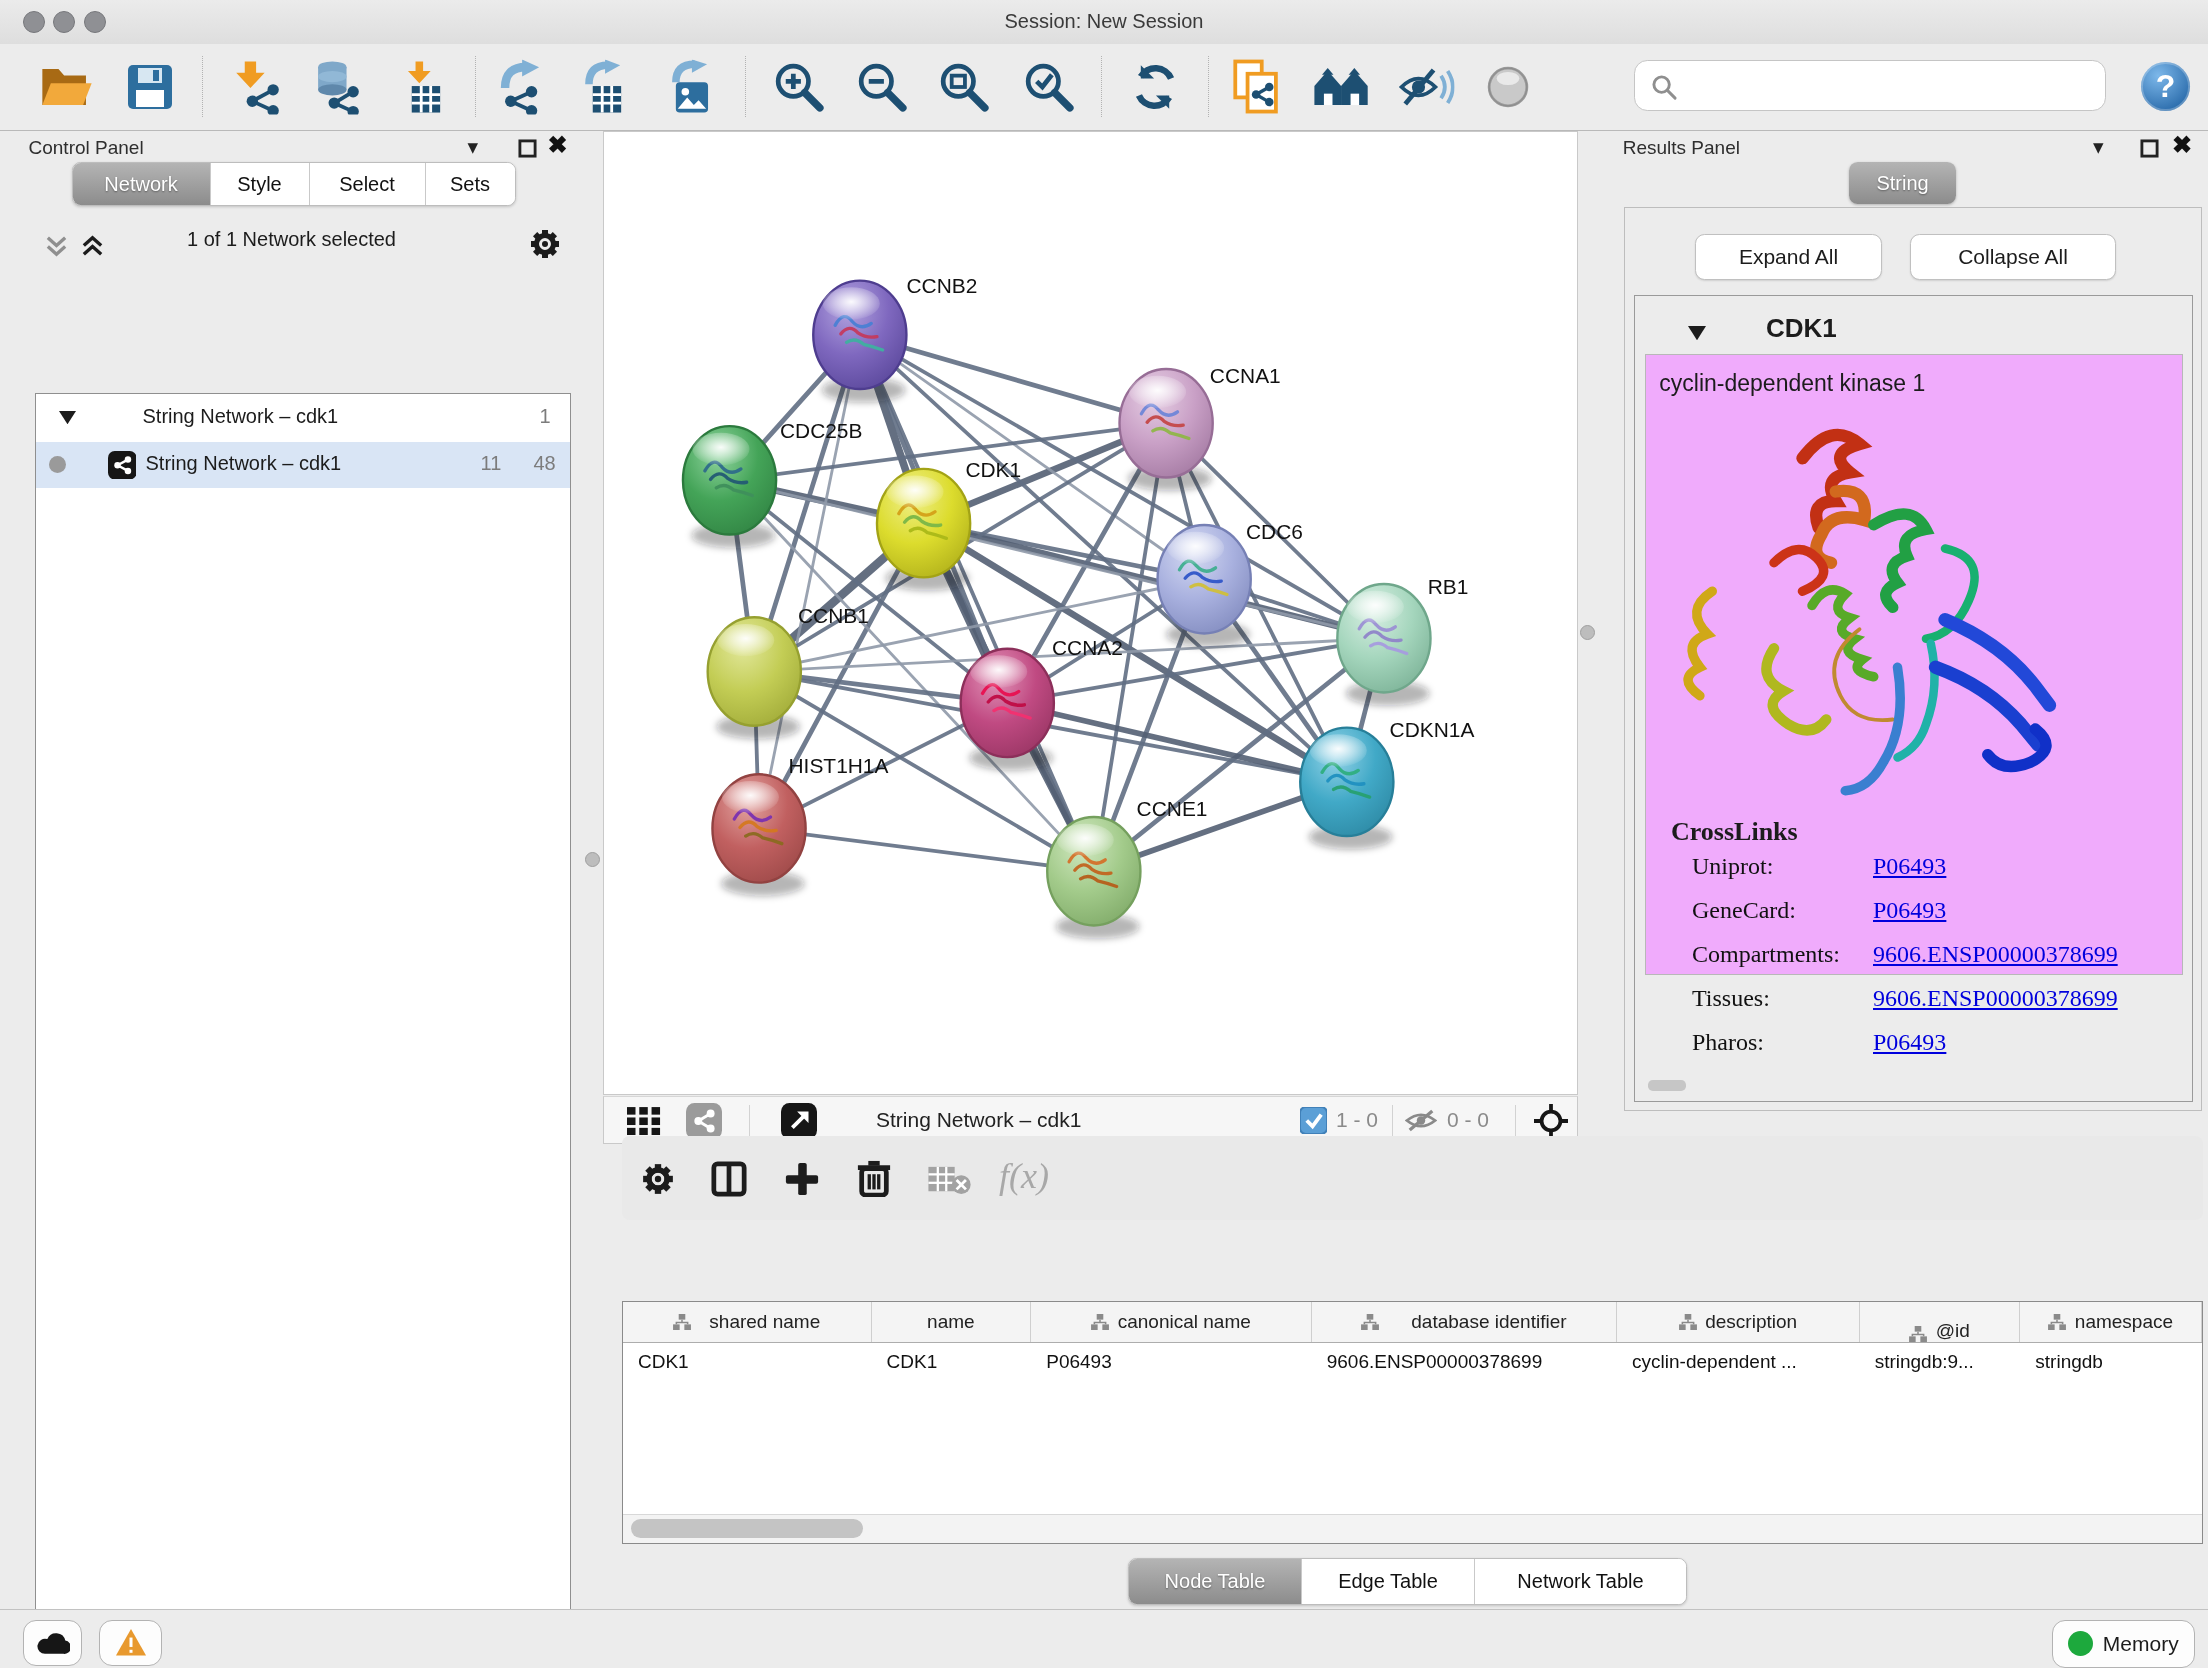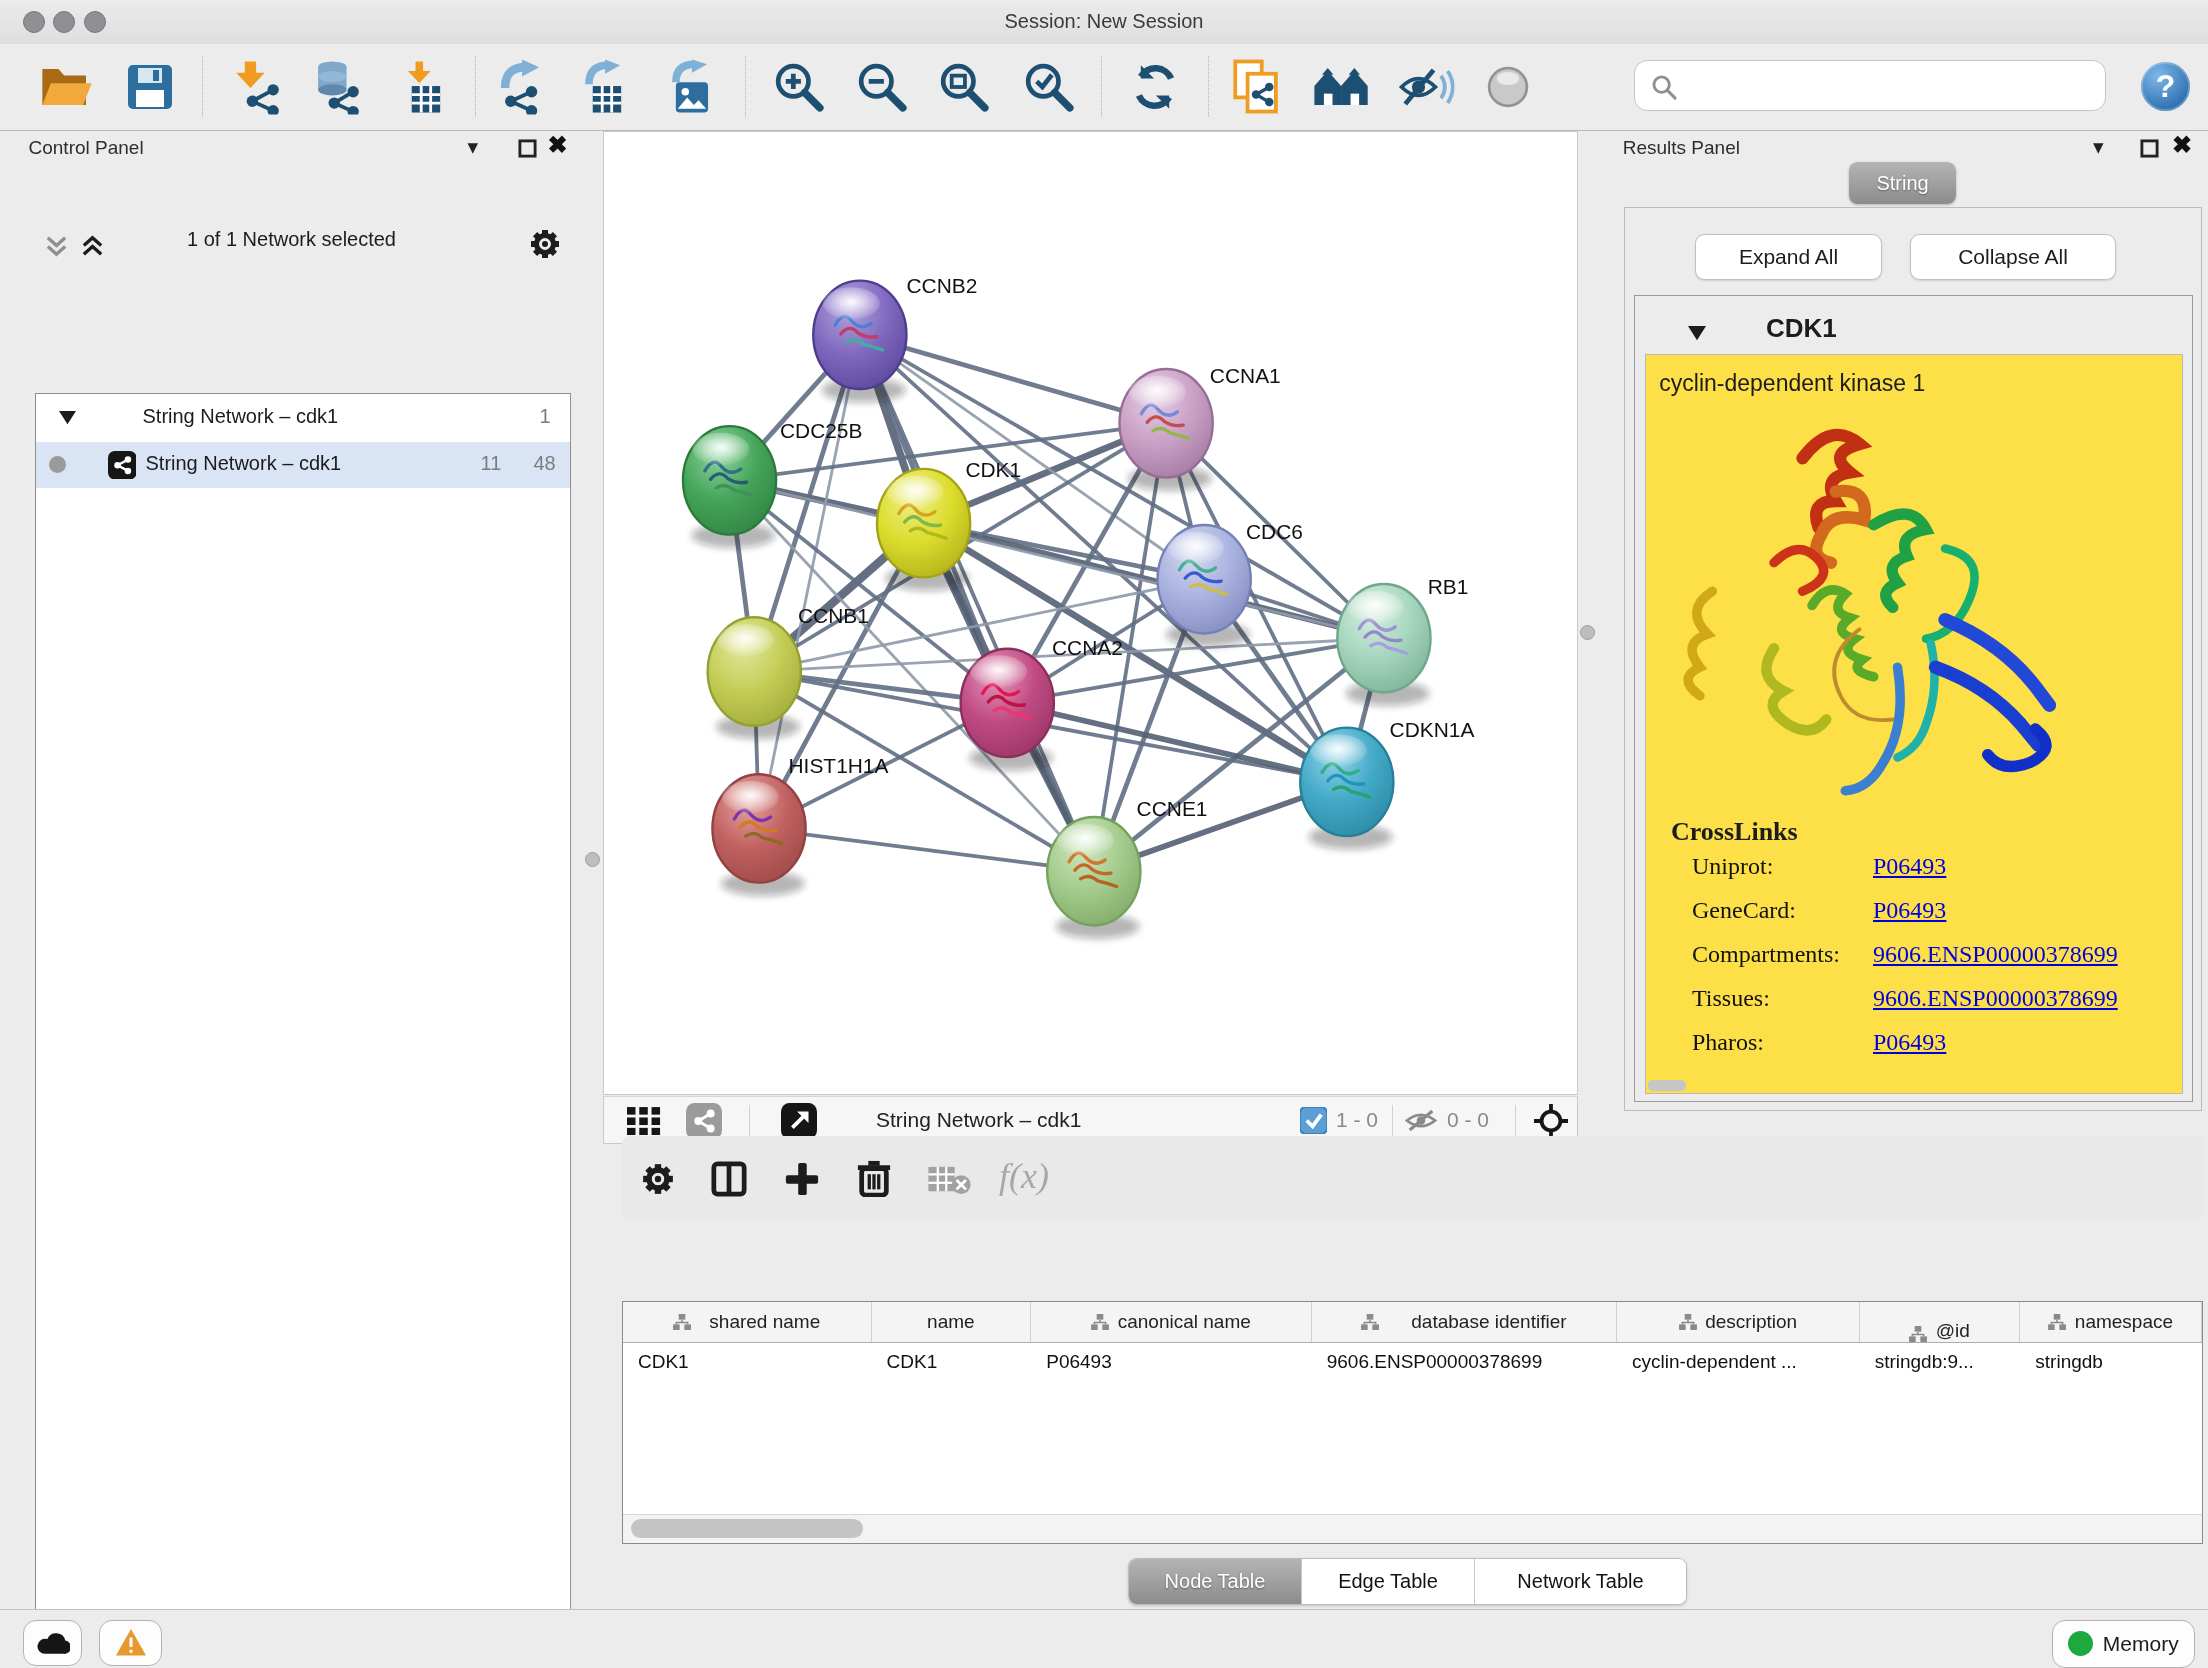--- a/index.html
+++ b/index.html
@@ -34,21 +34,21 @@
   
   #net-canvas{left:603px;top:131px;width:975px;height:964px;background:#fff;border:1px solid #c9c9c9;box-sizing:border-box}
   #net-bar{left:603px;top:1096px;width:975px;height:48px;background:#f6f6f6;border:1px solid #c9c9c9;border-top:1px solid #d6d6d6;box-sizing:border-box}
   .nb-div{position:absolute;top:7.6px;height:32px;border-left:1.9px solid #d2d2d2}
   .nb-txt{position:absolute;font-size:21px;color:#222}
   .nb-gray{color:#8a8a8a}
   .spl-dot{position:absolute;width:13.3px;height:13.3px;border-radius:50%;background:#bdbdbd;border:1px solid #9f9f9f}
   
   #rp-box{left:1624px;top:207px;width:578px;height:904px;background:#ececec;border:1px solid #bdbdbd;box-sizing:border-box}
   #rp-cdk1{left:1634px;top:295px;width:559px;height:807px;border:1.9px solid #9a9a9a;background:#ececec;box-sizing:border-box}
-  #rp-inner{left:1645px;top:354px;width:538px;height:740px;background:#fde047;border:1px solid #b8b8b8;box-sizing:border-box}
+  #rp-inner{left:1645px;top:354px;width:538px;height:621px;background:#f0abfc;border:1px solid #b8b8b8;box-sizing:border-box}
   .rp-btn{position:absolute;height:44px;background:#fff;border:1px solid #c0c0c0;border-radius:9.5px;font-size:21px;display:flex;align-items:center;justify-content:center;box-shadow:0 1px 1.9px rgba(0,0,0,.12)}
   .serif{font-family:"Liberation Serif",serif}
   .xl-label{font-size:24px;color:#111}
   .xl-link{font-size:24px;color:#0000dd;text-decoration:underline;cursor:pointer}
   
   #tbl-toolbar{left:622px;top:1136px;width:1581px;height:84px;background:#e9e9e9;border-radius:7.6px}
   #tbl-box{left:622px;top:1301px;width:1581px;height:243px;background:#fff;border:1.9px solid #8a8a8a;box-sizing:border-box}
   #tbl-head{position:absolute;left:0;top:0;width:100%;height:40px;background:#f4f4f4;border-bottom:1.9px solid #adadad;display:flex}
   .th{display:flex;align-items:center;justify-content:center;gap:8.6px;font-size:19px;color:#222;border-right:1px solid #cfcfcf;box-sizing:border-box;overflow:hidden;white-space:nowrap}
   .tr{position:absolute;left:0;top:40px;width:100%;height:40px;display:flex}
@@ -253,20 +253,26 @@
 <div class="abs" style="left:9.5px;top:129px;width:571px;height:1480px">
   <span class="abs panel-title" style="left:19px;top:7.6px">Control Panel</span>
   <span class="abs ph-tri" style="left:458px;top:7.6px">▾</span>
   <span class="abs" style="left:508px;top:9.5px">
     <svg width="19" height="19" viewBox="0 0 20 20">
         <rect x="2" y="2" width="16" height="16" fill="none" stroke="#222" stroke-width="3"></rect>
       </svg>
   </span>
   <span class="abs ph-x" style="left:538px;top:5.7px">✖</span>
 
+  <div class="abs segwrap" style="left:62px;top:33px;height:42px" id="cp-tabs">
+      <div class="seg active" style="width: 138px;">Network</div>
+      <div class="seg" style="width: 99px;">Style</div>
+      <div class="seg" style="width: 116px;">Select</div>
+      <div class="seg" style="width: 89px;">Sets</div>
+    </div>
 
   <span class="abs" style="left:34px;top:105px">
     <svg width="25" height="25" viewBox="0 0 26 26" fill="none" stroke="#8f8f8f" stroke-width="3.5">
         <path d="M4 4l9 8 9-8"></path>
         <path d="M4 13l9 8 9-8"></path>
       </svg>
   </span>
   <span class="abs" style="left:70px;top:105px">
     <svg width="25" height="25" viewBox="0 0 26 26" fill="none" stroke="#1c1c1c" stroke-width="3.5">
         <path d="M4 12l9-8 9 8"></path>

